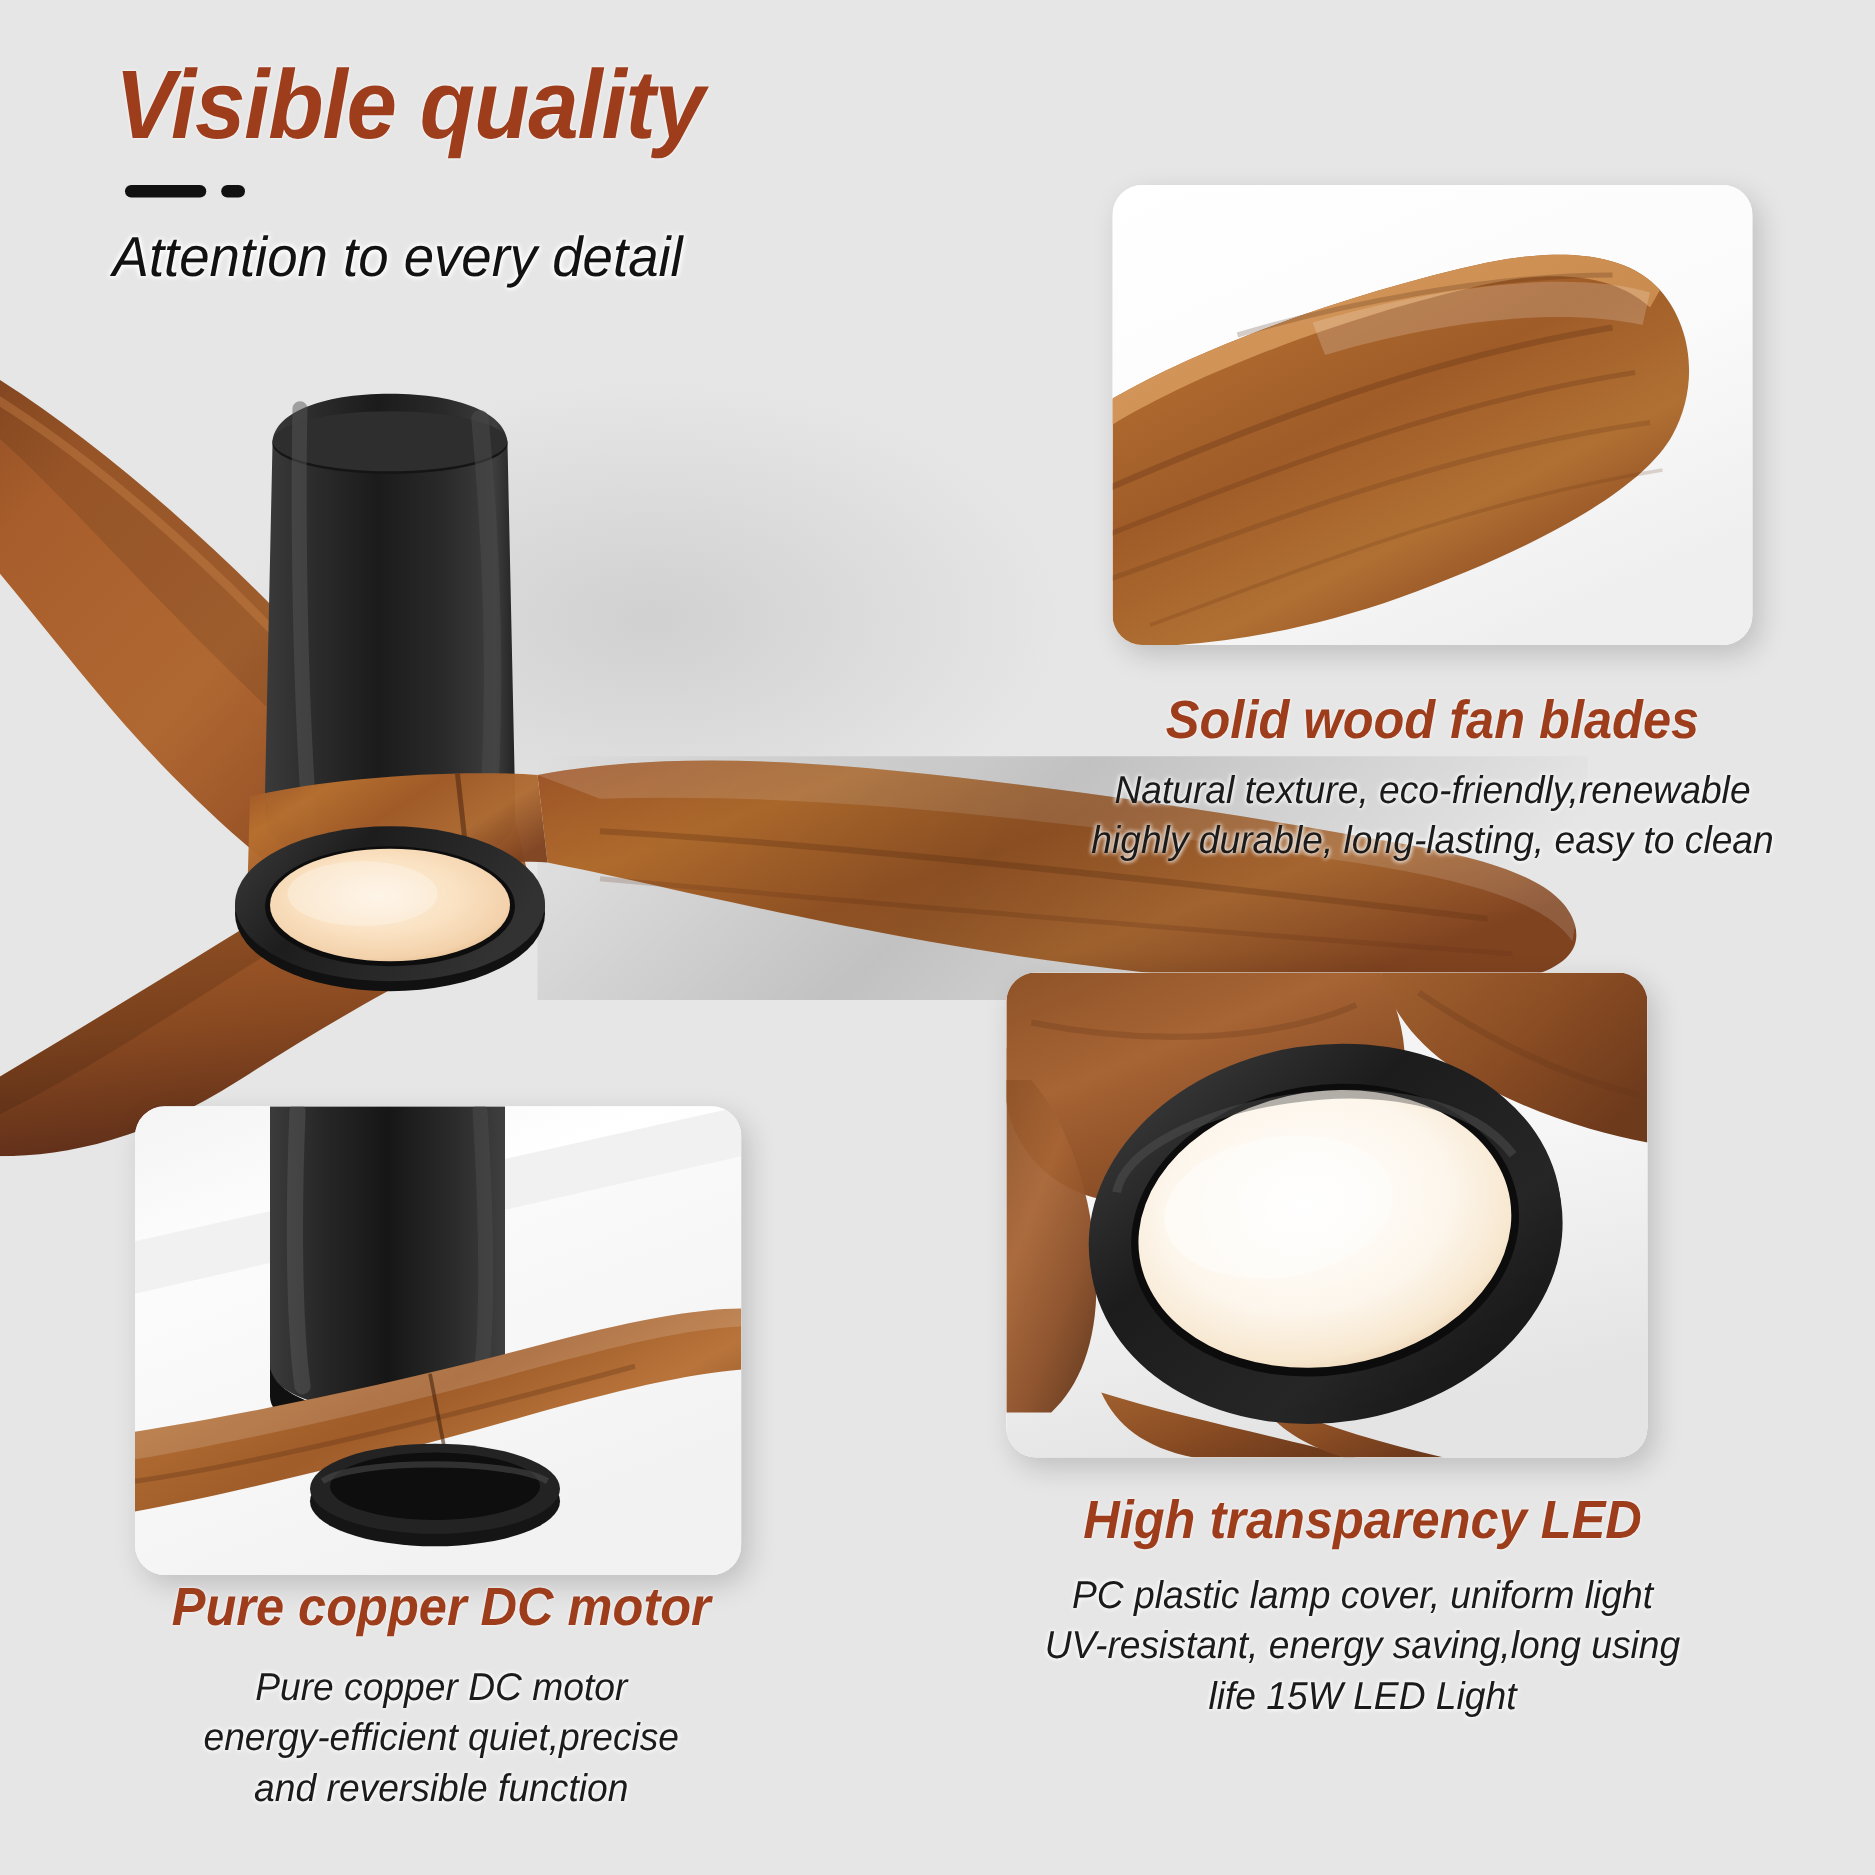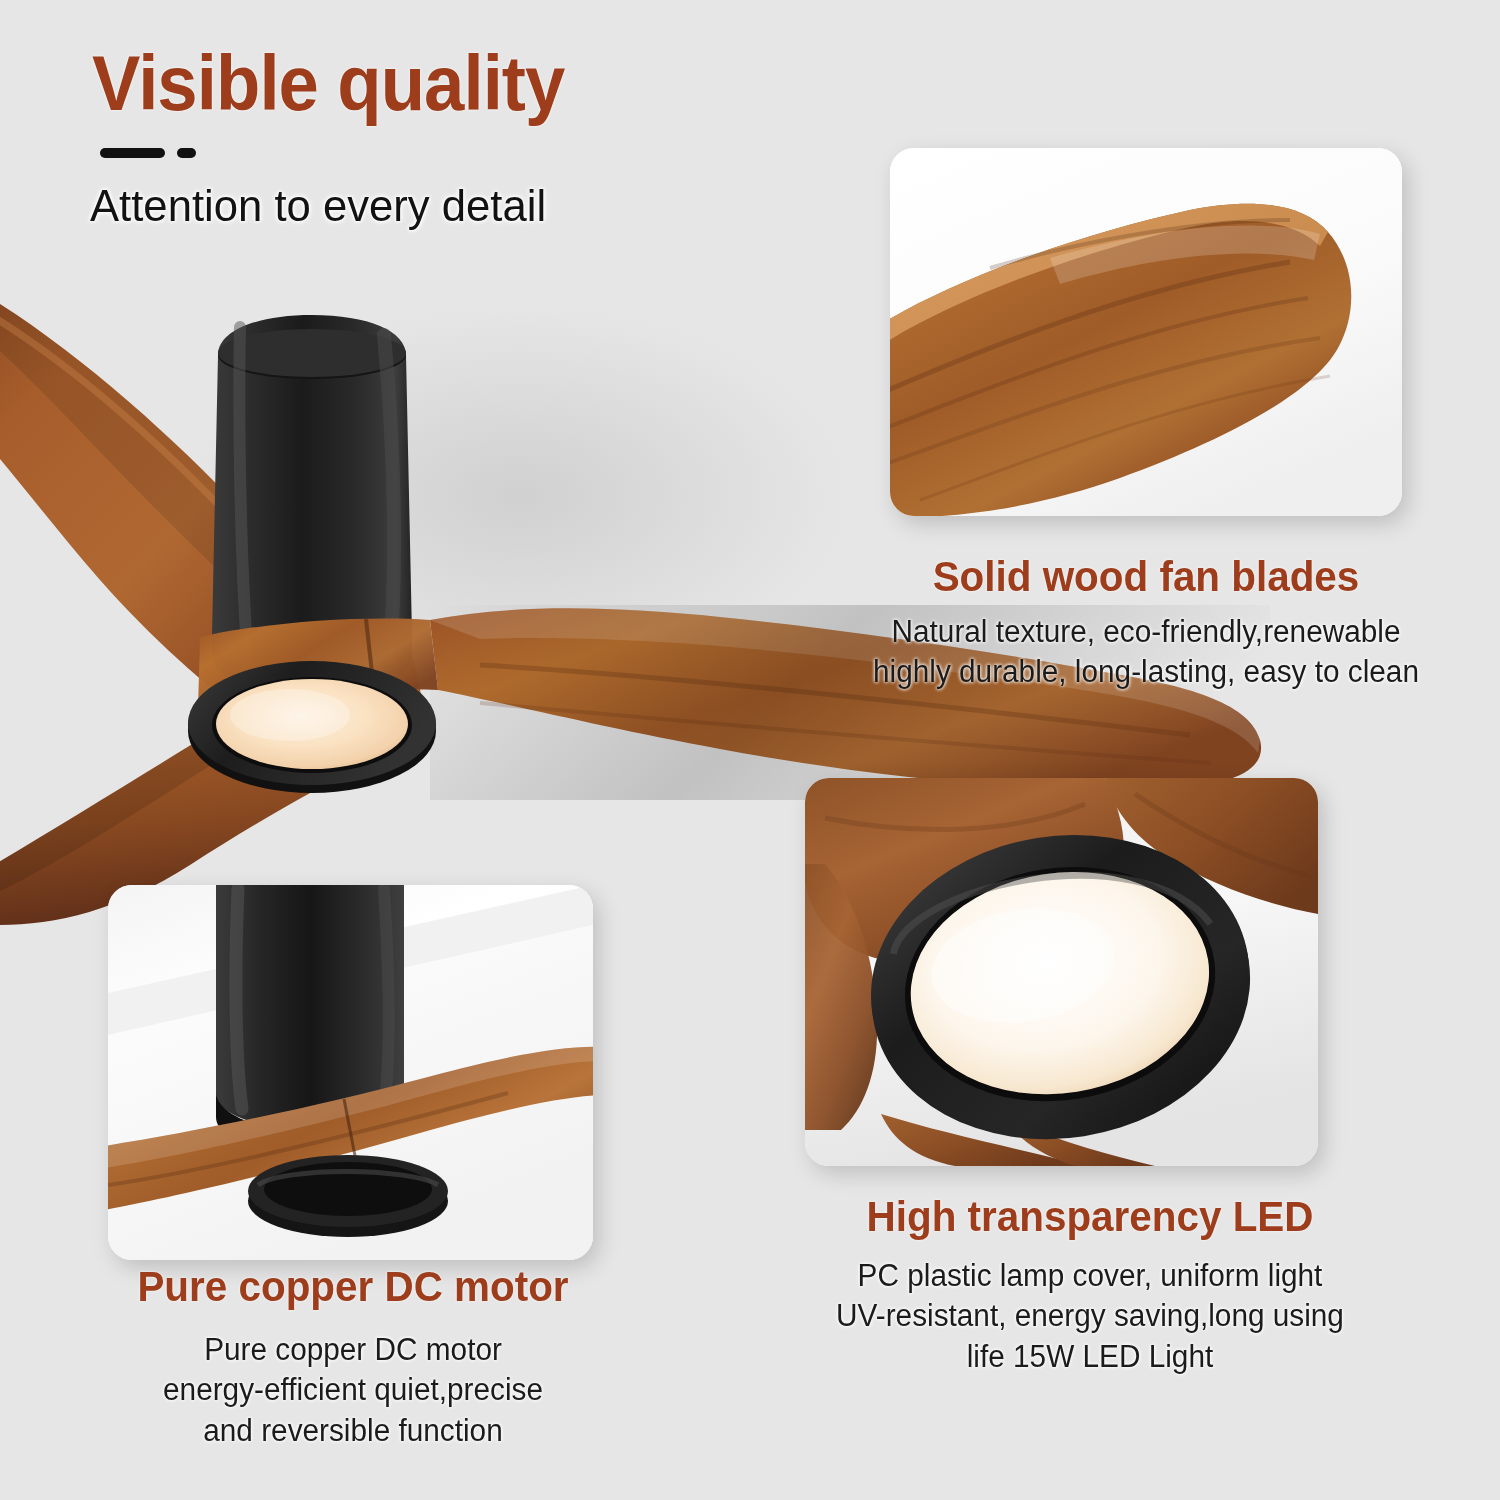--- a/index.html
+++ b/index.html
@@ -3,21 +3,21 @@
 <meta charset="utf-8">
 <style>
   * { margin:0; padding:0; box-sizing:border-box; }
   html,body { width:1500px; height:1500px; }
   body {
     background:#e6e6e6;
     font-family:"Liberation Sans", sans-serif;
     position:relative;
     overflow:hidden;
   }
-  .stage { position:absolute; inset:0; }
+  .stage { position:absolute; inset:0;font-style:italic; }
 
   
   .title {
     position:absolute; left:92px; top:38px;
     font-size:78px; font-weight:bold;
     letter-spacing:-1px;
     color:#9e3d1c;
     text-shadow:0 0 3px rgba(255,255,255,.9);
     transform:scaleX(.93); transform-origin:left center;
     white-space:nowrap;

